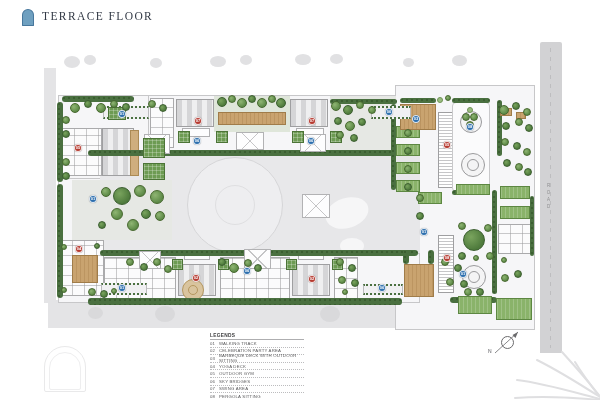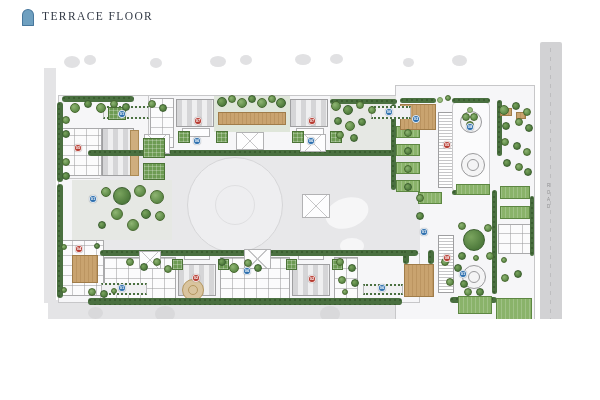--- a/index.html
+++ b/index.html
@@ -1,16 +1,16 @@
 <!DOCTYPE html>
 <html><head>
 <meta charset="utf-8">
 <style>
   html,body{margin:0;padding:0;background:#ffffff;}
-  #canvas{position:relative;width:600px;height:319px;overflow:hidden;background:#ffffff;
+  #canvas{position:relative;width:600px;height:400px;overflow:hidden;background:#ffffff;
           font-family:"Liberation Sans",sans-serif;}
   .abs{position:absolute;box-sizing:border-box;}
 
   
   .arch-icon{left:22px;top:9px;width:12px;height:17px;background:#6fa0c0;border:1px solid #47779c;
              border-radius:7px 7px 1px 1px;}
   .page-title{left:42px;top:10px;font-family:"Liberation Serif",serif;font-size:11.5px;
               letter-spacing:1.4px;color:#333a46;white-space:nowrap;}
 
   

